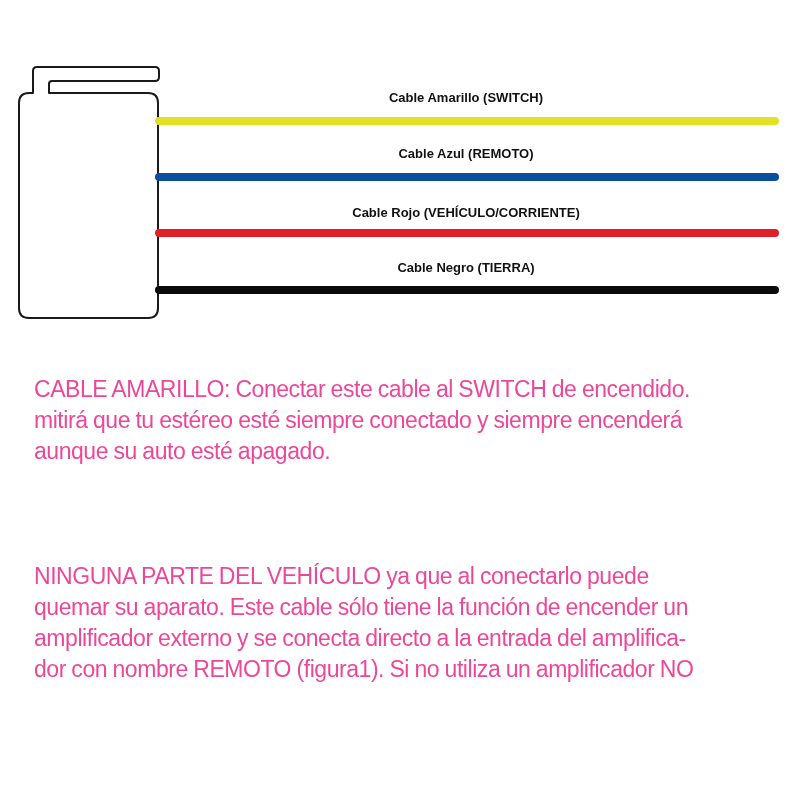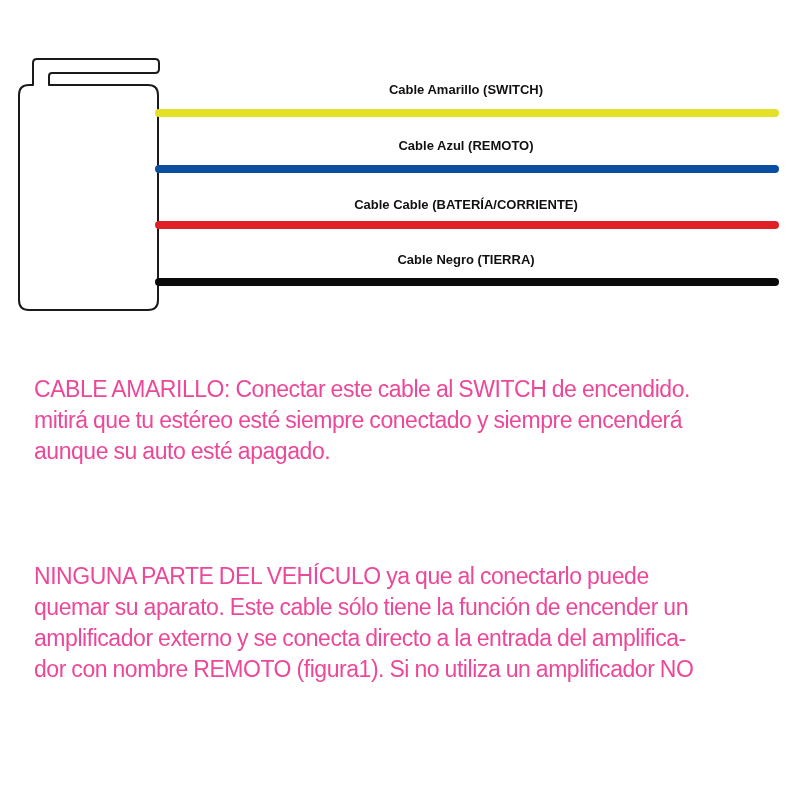--- a/index.html
+++ b/index.html
@@ -11,21 +11,21 @@
       width: 799px;
       height: 799px;
       position: relative;
       overflow: hidden;
       font-family: "Liberation Sans", sans-serif;
       color: #111111;
     }
     #diagram {
       position: absolute;
       left: 0;
-      top: 0;
+      top: 8px;
       width: 799px;
       height: 330px;
     }
     .cable-label {
       position: absolute;
       font-family: "Liberation Sans", sans-serif;
       font-weight: bold;
       font-size: 13px;
       color: #111111;
       white-space: nowrap;
@@ -60,21 +60,21 @@
     <g id="cables">
         <line x1="159" x2="775" y1="113" y2="113" stroke="#e3e126" stroke-width="8" stroke-linecap="round"></line>
         <line x1="159" x2="775" y1="169" y2="169" stroke="#0a4ea0" stroke-width="8" stroke-linecap="round"></line>
         <line x1="159" x2="775" y1="225" y2="225" stroke="#e02027" stroke-width="8" stroke-linecap="round"></line>
         <line x1="159" x2="775" y1="282" y2="282" stroke="#0a0a0a" stroke-width="8" stroke-linecap="round"></line>
       </g>
   </svg>
   <div id="cable-labels">
       <div class="cable-label" style="left: 466px; top: 82px;">Cable Amarillo (SWITCH)</div>
       <div class="cable-label" style="left: 466px; top: 138px; text-align: right;">Cable Azul (REMOTO)</div>
-      <div class="cable-label" style="left: 466px; top: 197px;">Cable Cable (BATERÍA/CORRIENTE)</div>
+      <div class="cable-label" style="left: 466px; top: 197px;">Cable Rojo (VEHÍCULO/CORRIENTE)</div>
       <div class="cable-label" style="left: 466px; top: 252px;">Cable Negro (TIERRA)</div>
     </div>
 </div>
 
 <div class="paragraph" style="top:374px;">
   <span class="line">CABLE AMARILLO: Conectar este cable al SWITCH de encendido.</span>
   <span class="line">mitirá que tu estéreo esté siempre conectado y siempre encenderá</span>
   <span class="line">aunque su auto esté apagado.</span>
 </div>
 

